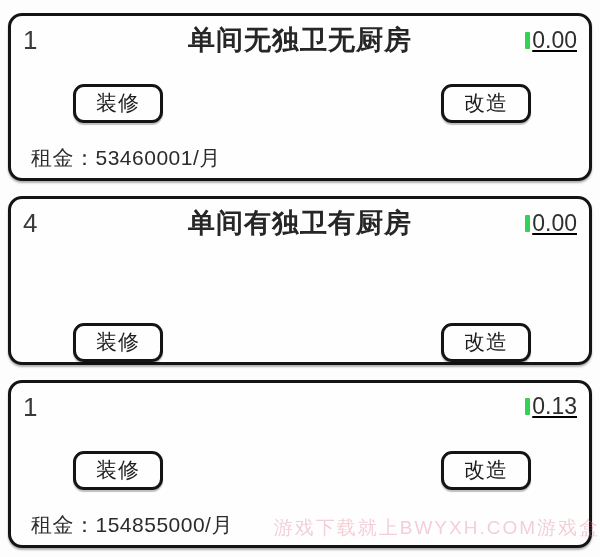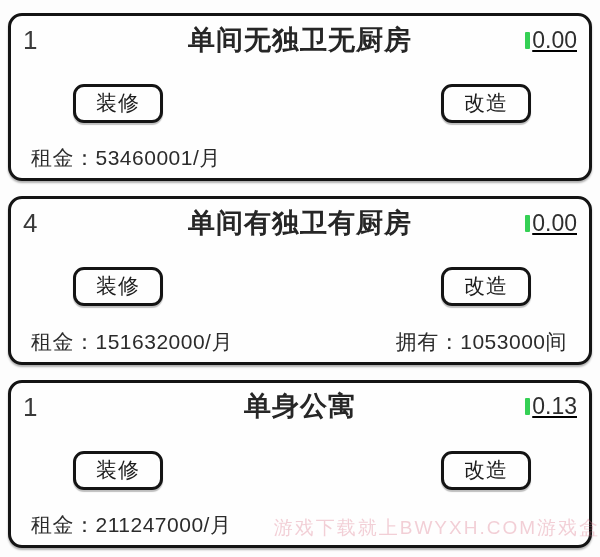--- a/index.html
+++ b/index.html
@@ -177,39 +177,34 @@
       <div class="card-title">单间有独卫有厨房</div>
       <div class="card-metric">
         <span class="arrow-up"></span>
         <span class="metric-value">0.00</span>
       </div>
     </div>
     <div class="card-actions">
       <button class="btn">装修</button>
       <button class="btn">改造</button>
     </div>
-    <div class="card-foot">
-      <span class="foot-rent">租金：151632000/月</span>
-      <span class="foot-own">拥有：1053000间</span>
-    </div>
   </div>
 
   <div class="card">
     <div class="card-head">
       <div class="card-index">1</div>
-      <div class="card-title">单身公寓</div>
       <div class="card-metric">
         <span class="arrow-up"></span>
         <span class="metric-value">0.13</span>
       </div>
     </div>
     <div class="card-actions">
       <button class="btn">装修</button>
       <button class="btn">改造</button>
     </div>
     <div class="card-foot">
-      <span class="foot-rent">租金：211247000/月</span>
+      <span class="foot-rent">租金：154855000/月</span>
     </div>
   </div>
 
   <div class="watermark">游戏下载就上BWYXH.COM游戏盒</div>
 
 </div>
 
 </body></html>

